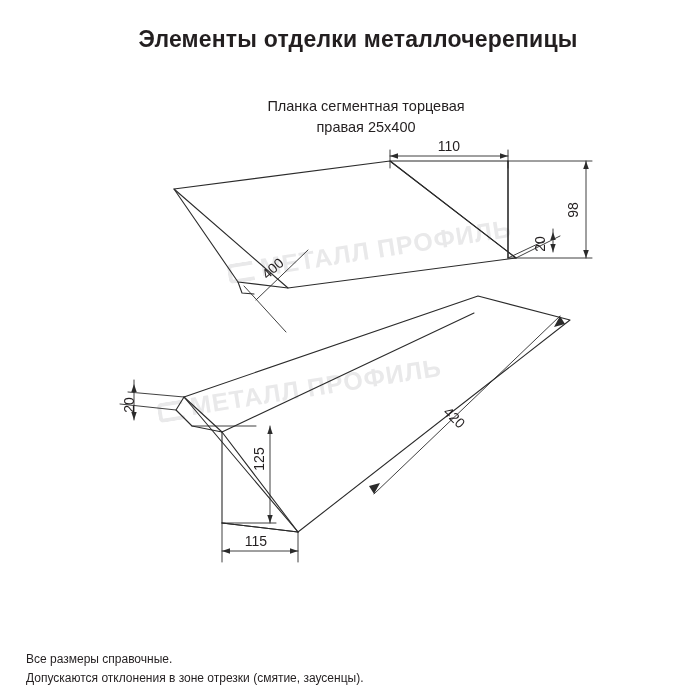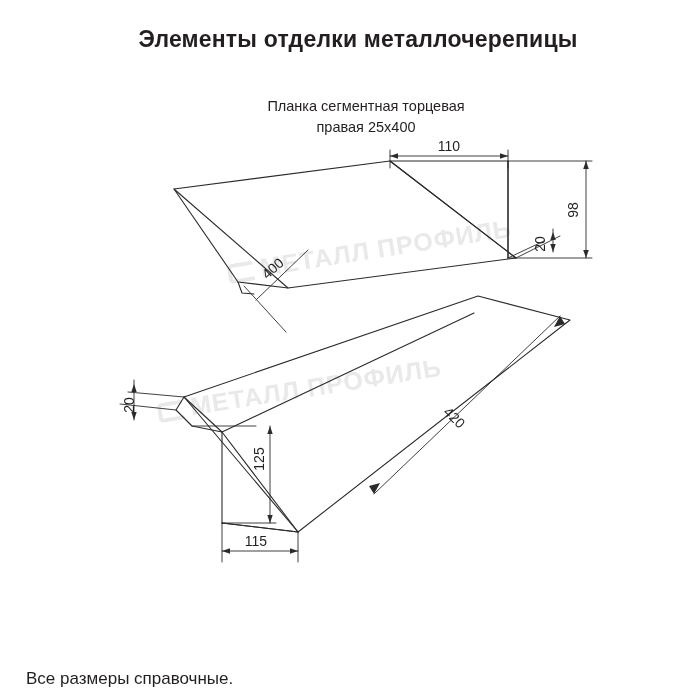--- a/index.html
+++ b/index.html
@@ -40,21 +40,21 @@
     font-size: 14.5px;
     line-height: 21px;
     font-weight: normal;
     margin-left: 8px;
   }
   .footnotes {
     position: absolute;
     left: 18px;
     bottom: 12px;
     width: 664px;
-    font-size: 17px;
+    font-size: 12px;
     line-height: 19px;
     margin-top: 32px;
   }
   .drawing {
     position: absolute;
     left: 0;
     top: 0;
     width: 700px;
     height: 700px;
   }
@@ -191,15 +191,16 @@
         <path d="M 552,316 L 546,327 L 557,324 Z" fill="#2b2b2b" stroke="none"></path>
         <path d="M 366,494 L 372,483 L 361,486 Z" fill="#2b2b2b" stroke="none"></path>
       </g>
       <text x="443" y="421" text-anchor="middle" font-family="Liberation Sans, sans-serif" font-size="14" fill="#231f20" stroke="none" transform="rotate(44 443 421)">420</text>
 
     </g>
   </svg>
 
   <div class="footnotes">
     <div>Все размеры справочные.</div>
+    <div>Допускаются отклонения в зоне отрезки (смятие, заусенцы).</div>
   </div>
 
 </div>
 
 </body></html>

